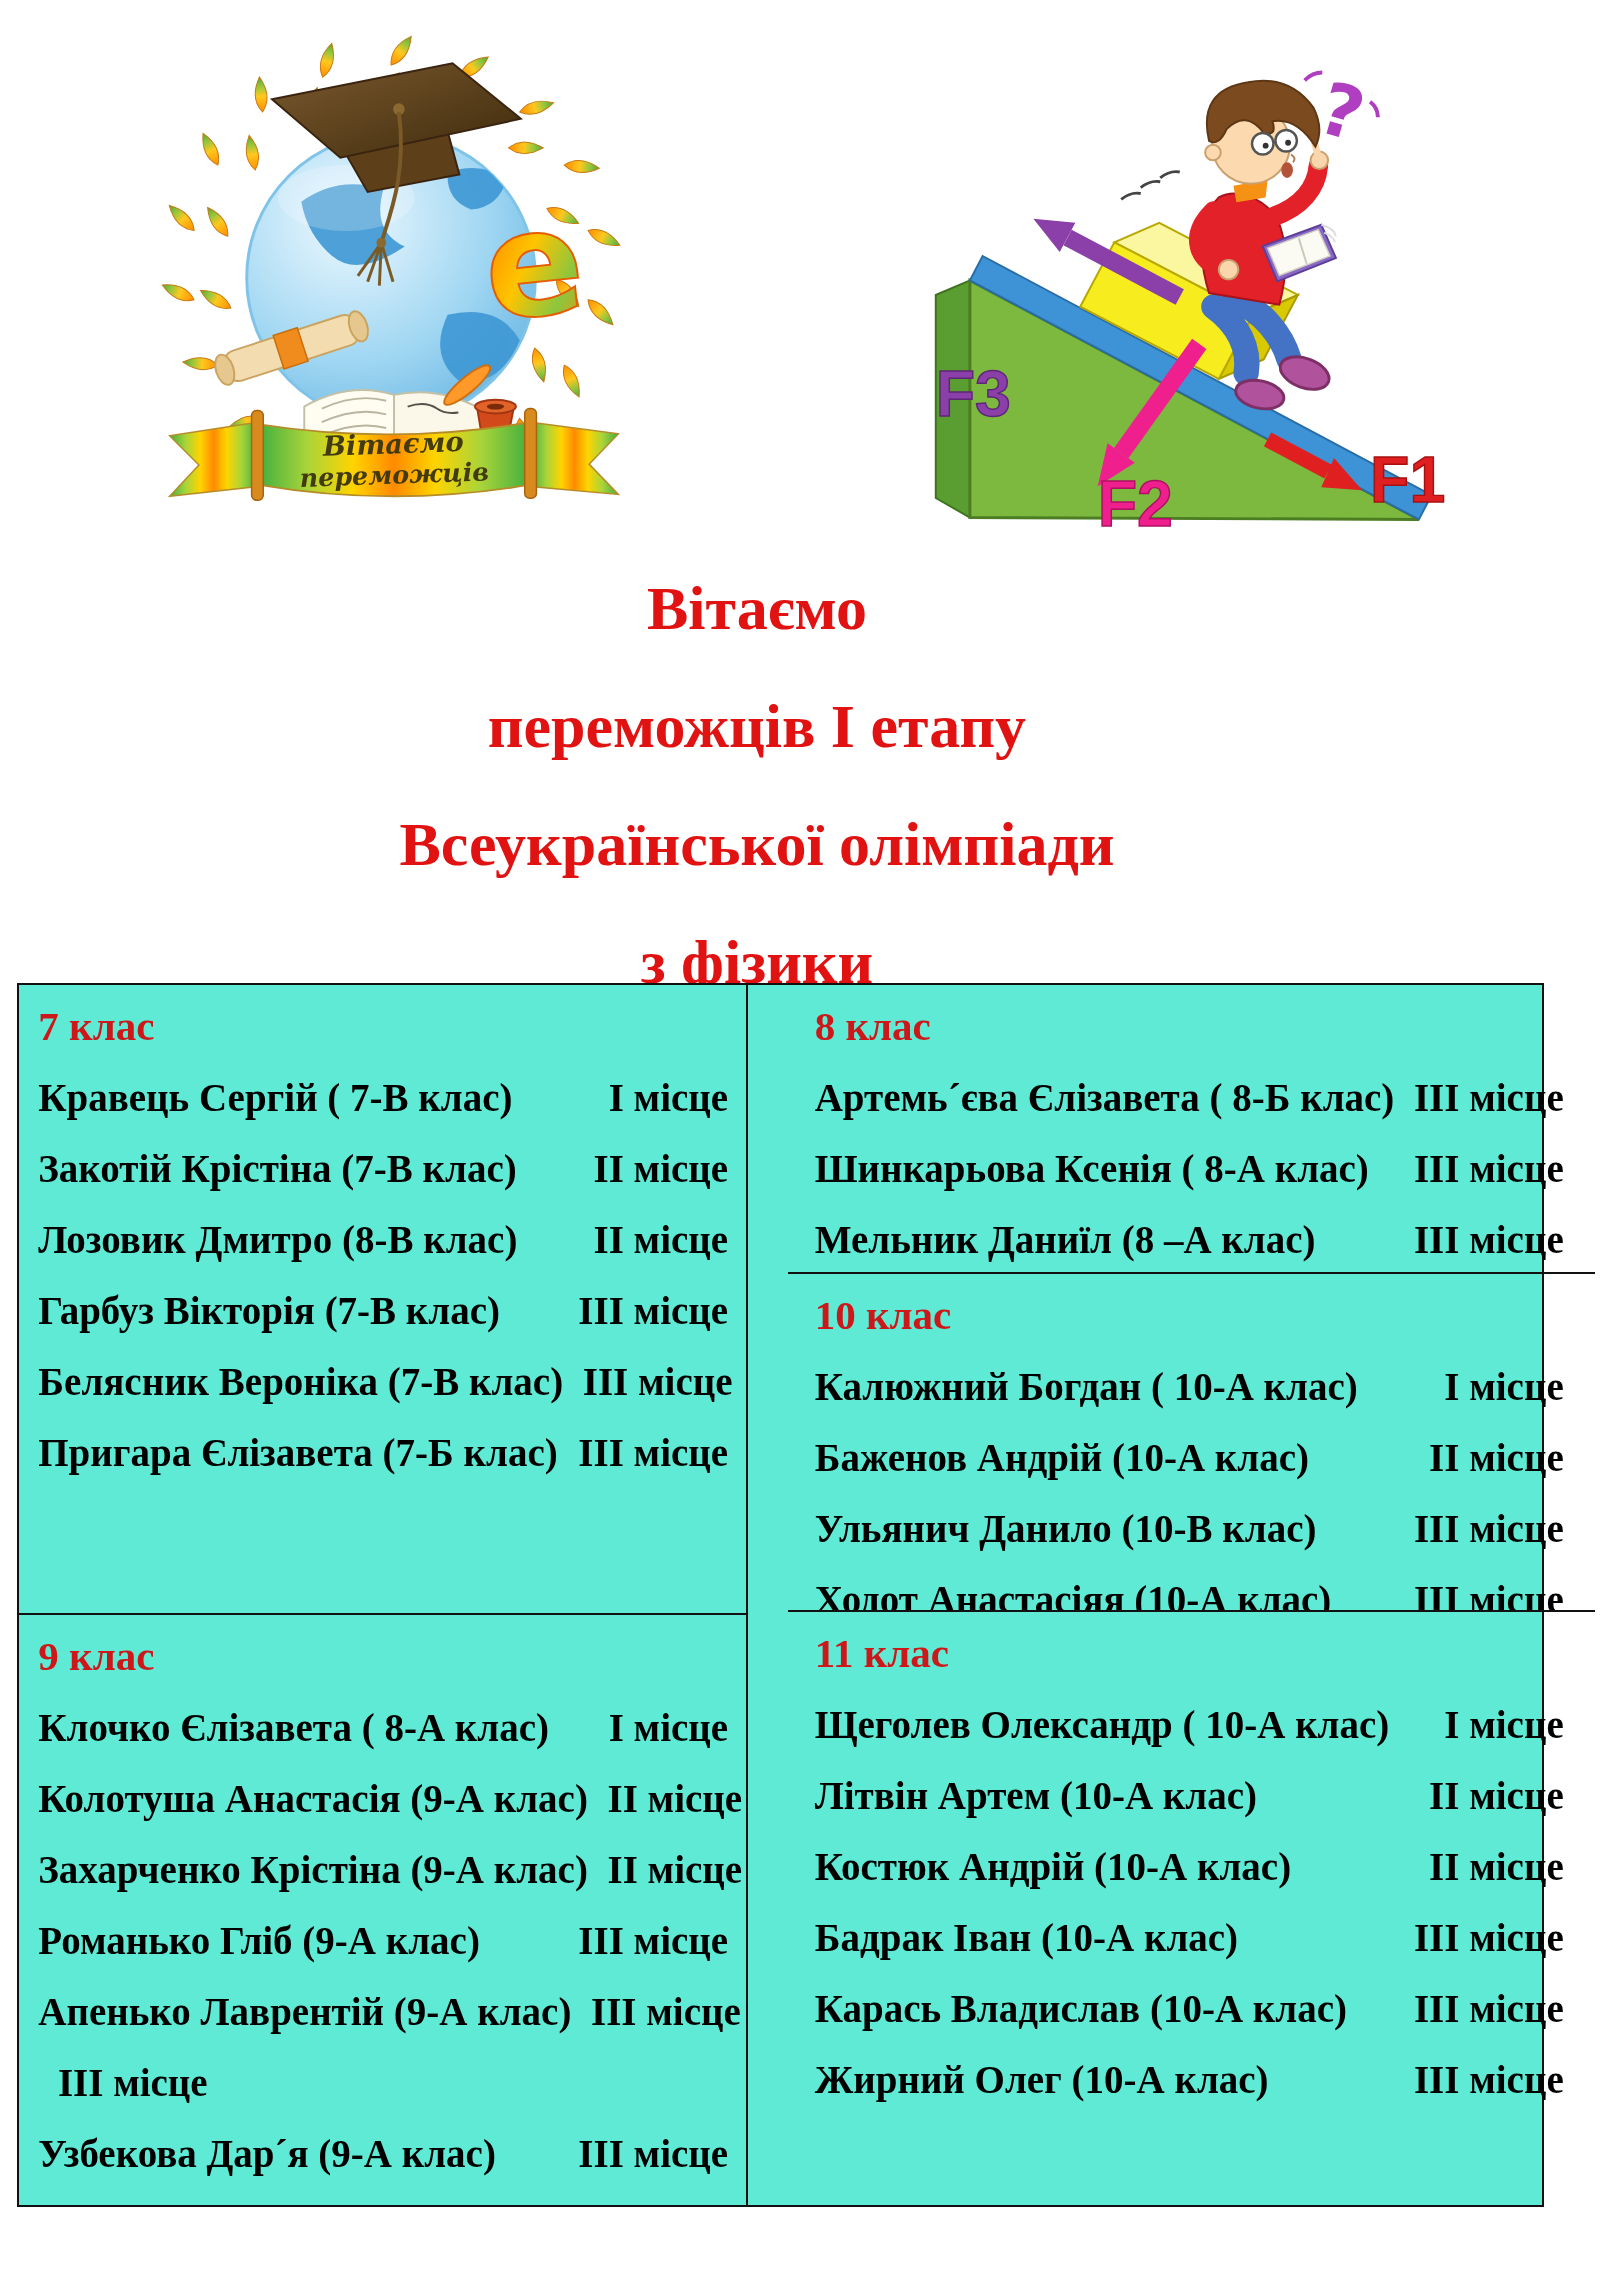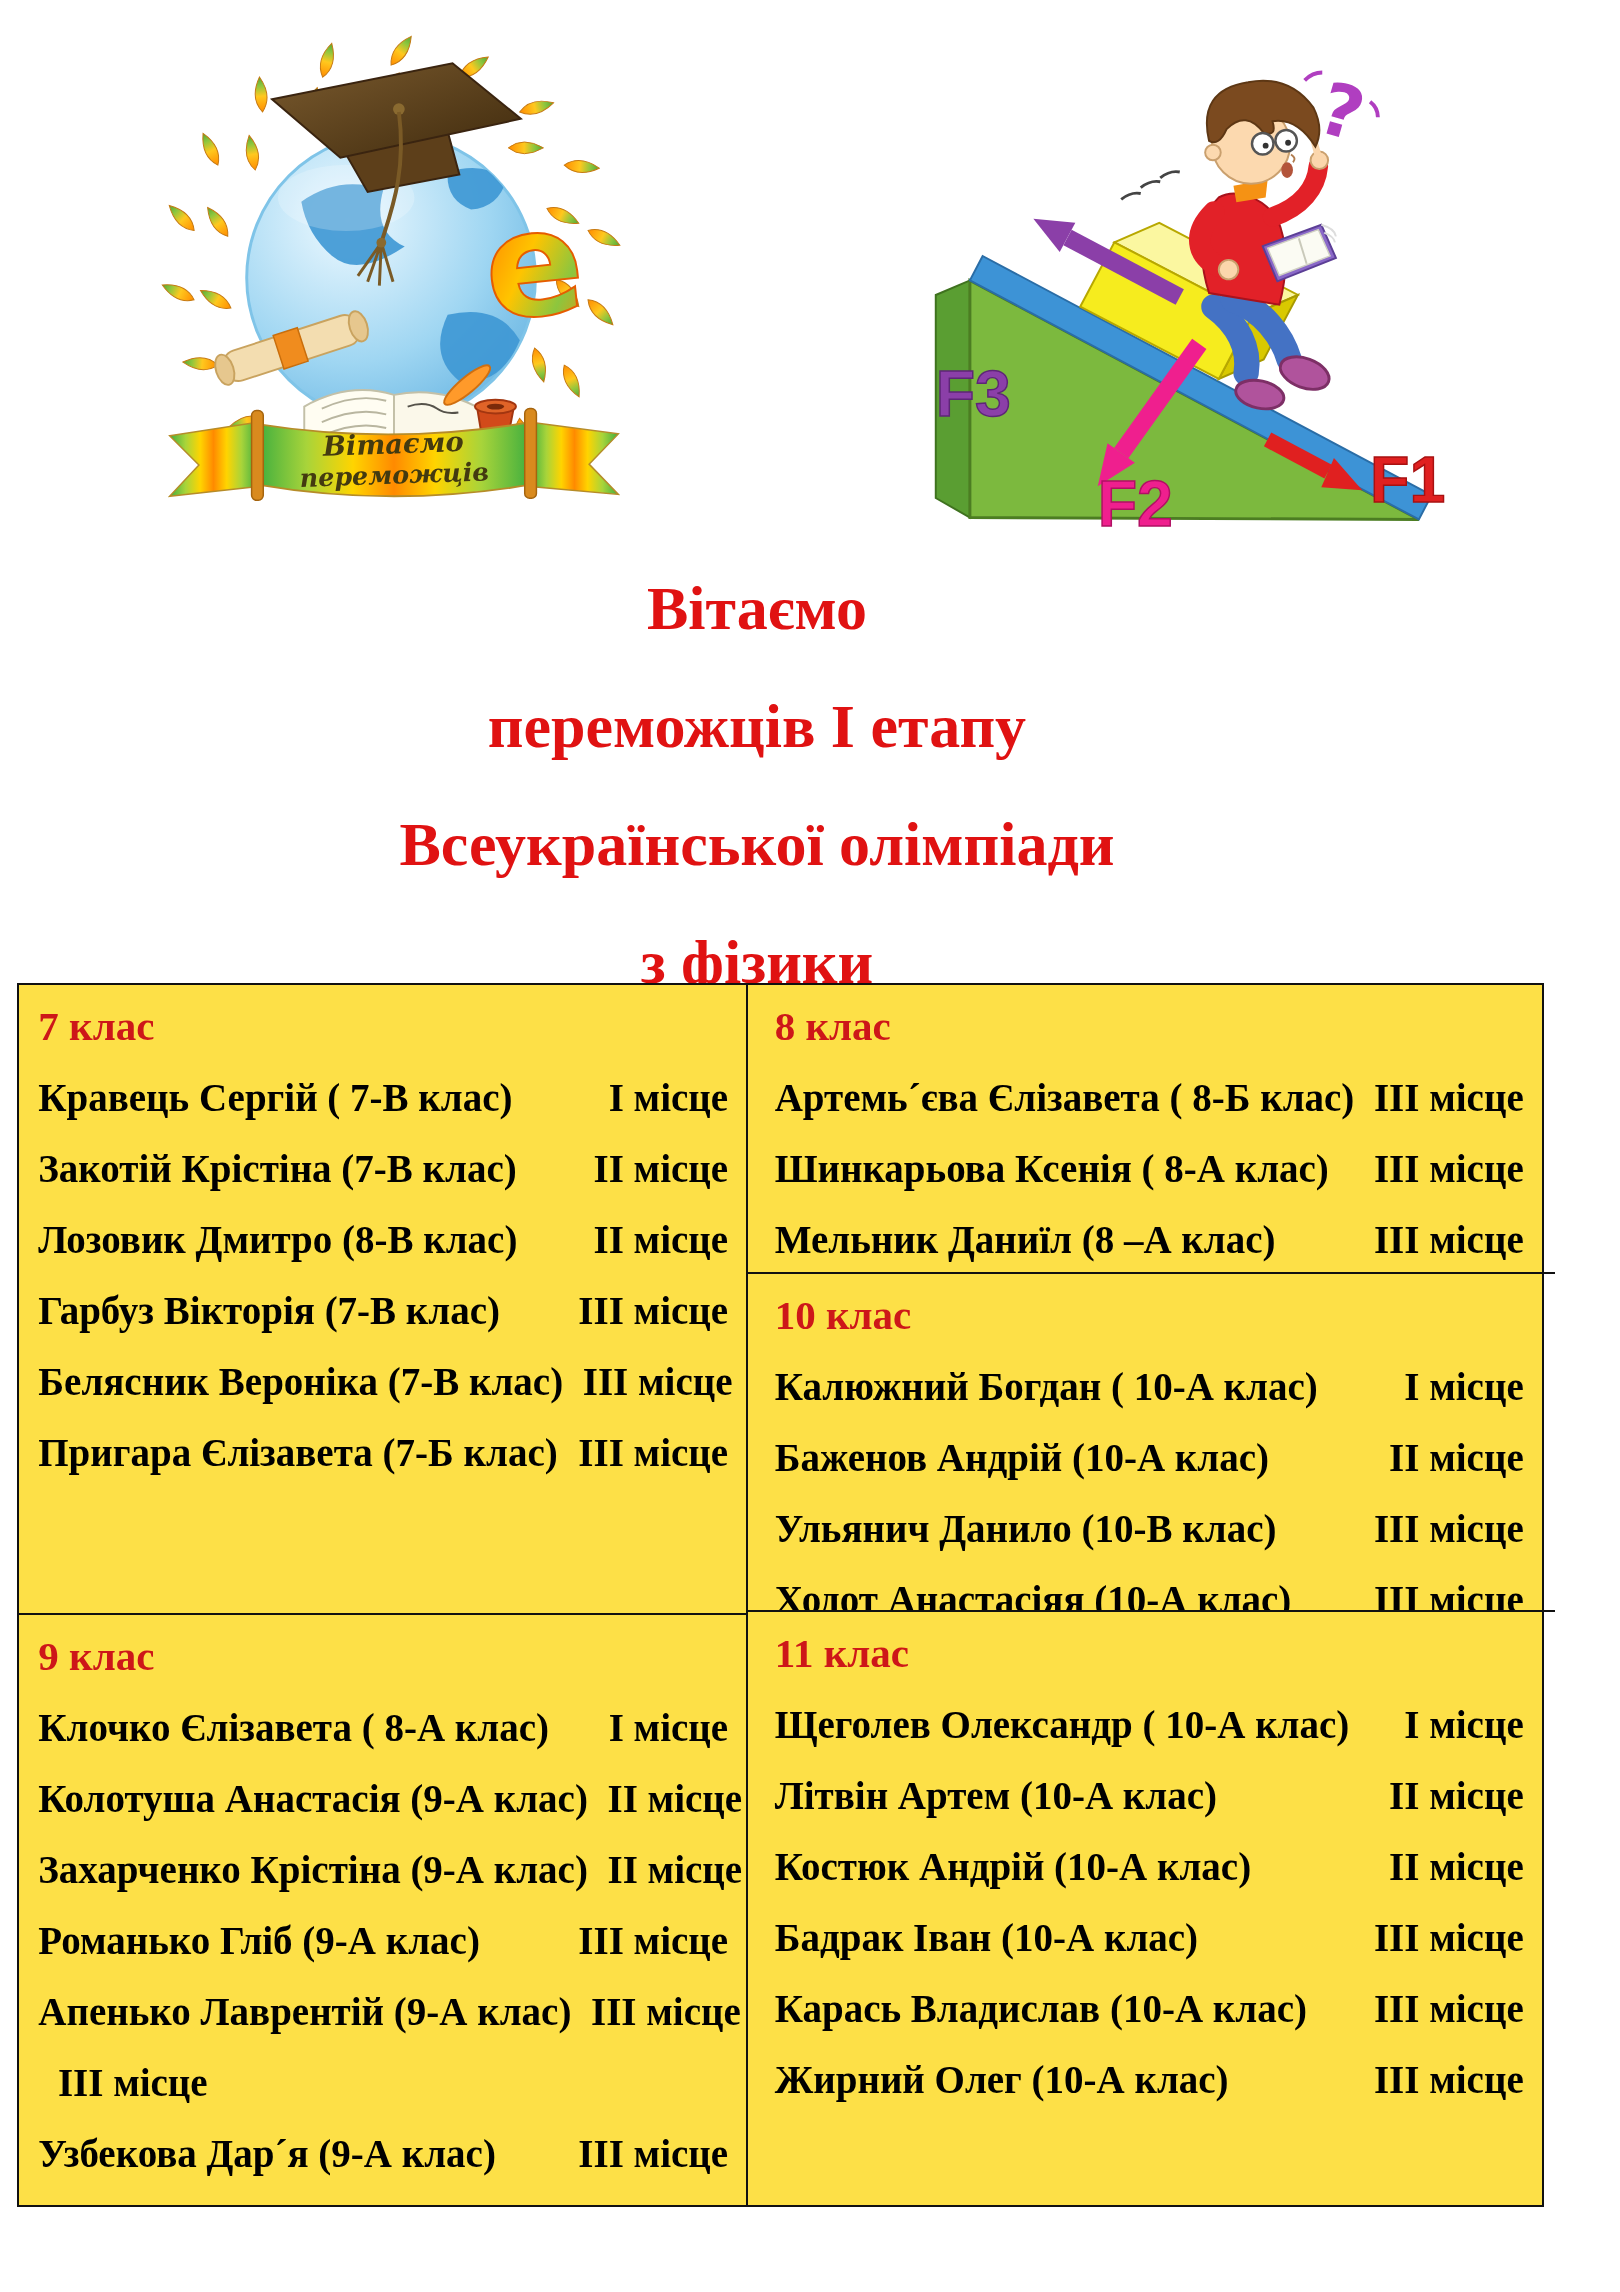--- a/index.html
+++ b/index.html
@@ -13,26 +13,26 @@
   .logo-left svg,.cartoon-right svg{width:100%;height:100%;display:block;}
   
   .title{
     position:absolute;left:0;top:549px;width:1514px;text-align:center;
     color:#e01212;font-weight:bold;font-size:62px;line-height:118px;
   }
   
   .results{
     position:absolute;left:16.7px;top:983px;width:1527px;height:1224px;
     box-sizing:border-box;border:2.9px solid #111;display:grid;
-    grid-template-columns:729px 1fr;background:#fde047;
+    grid-template-columns:729px 1fr;background:#5eead4;
   }
   .col{display:flex;flex-direction:column;}
   .col-left{border-right:2.9px solid #111;}
   .cell{box-sizing:border-box;padding:5.9px 17.6px 0 19.6px;overflow:hidden;}
-  .col-right .cell{padding-left:27px;padding-right:31px;}
+  .col-right .cell{padding-left:27px;padding-right:31px;margin-left:40px;}
   .cell{border-bottom:2.9px solid #111;}
   .col .cell:last-child{border-bottom:none;}
   .col-left .cell:nth-child(1){height:630px;}
   .col-left .cell:nth-child(2){height:588px;}
   .col-right .cell:nth-child(1){height:289px;}
   .col-right .cell:nth-child(2){height:338px;}
   .col-right .cell:nth-child(3){height:591px;}
   .cls-header{
     color:#cd1719;font-weight:bold;font-size:41px;line-height:71px;
   }

